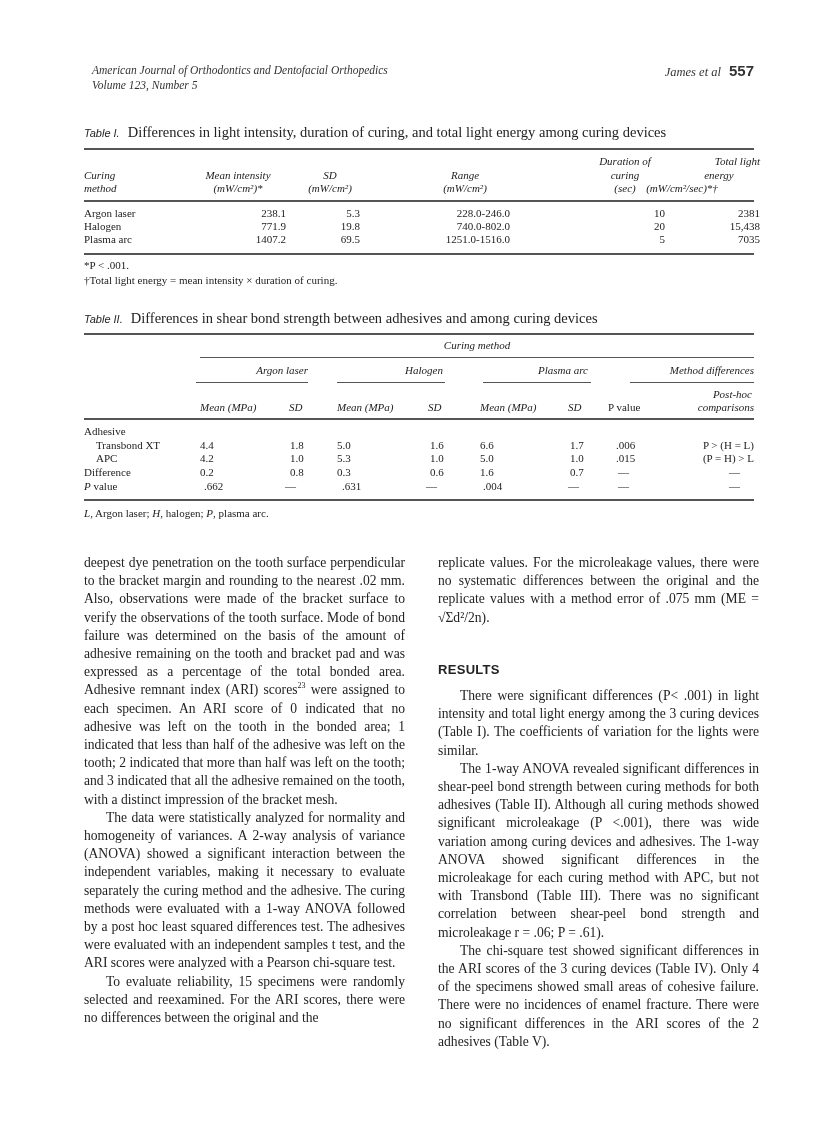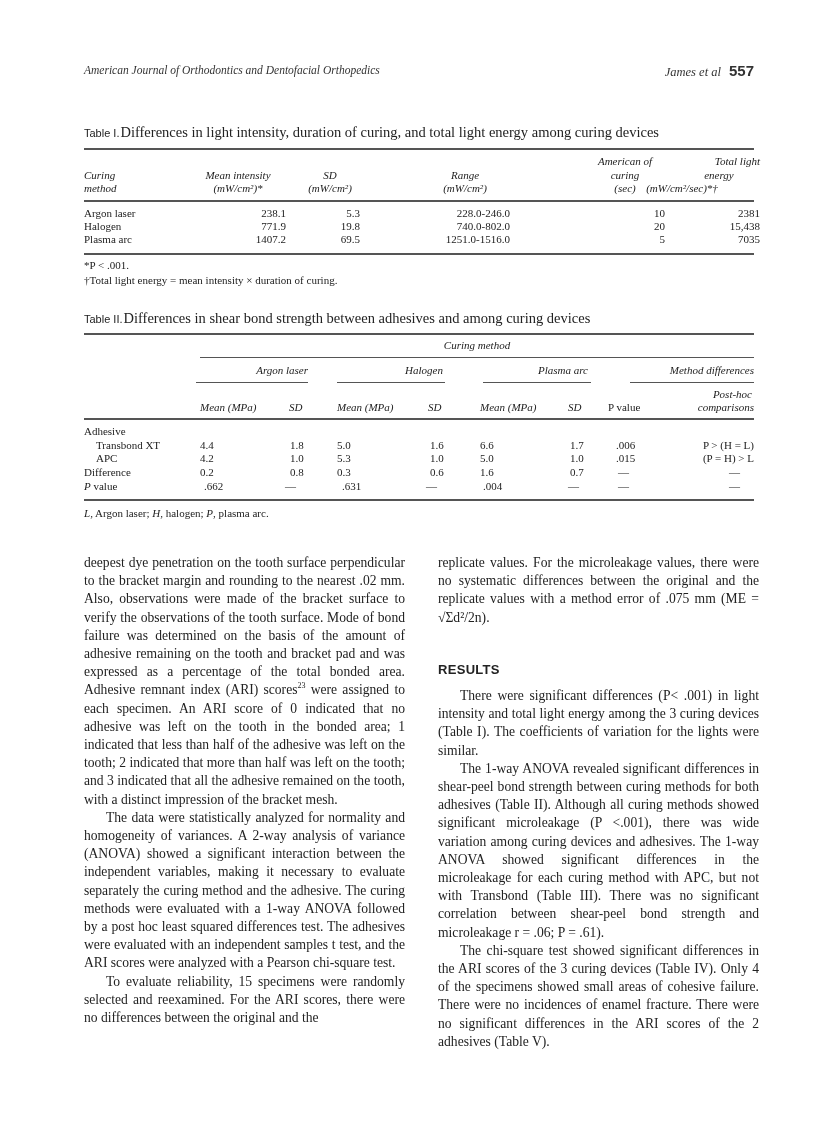--- a/index.html
+++ b/index.html
@@ -1,52 +1,53 @@
 <!DOCTYPE html>
 <html><head>
 <meta charset="utf-8">
 <style>
   html, body { margin:0; padding:0; background:#ffffff; }
   body { width:838px; height:1122px; position:relative; overflow:hidden; color:#222; font-family:"Liberation Serif", serif; }
   .abs { position:absolute; }
-  .hdr-left { left:84px; top:63px; font-style:italic; font-size:11.5px; line-height:15px; color:#333; }
+  .hdr-left { left:92px; top:63px; font-style:italic; font-size:11.5px; line-height:15px; color:#333; }
   .hdr-right { right:84px; top:62px; font-size:12.5px; color:#333; white-space:nowrap; }
   .hdr-right .auth { font-style:italic; margin-right:8px; }
   .hdr-right .pg { font-family:"Liberation Sans", sans-serif; font-weight:bold; font-size:15px; }
   .tcap { left:84px; font-size:14.5px; white-space:nowrap; }
-  .tcap .tl { font-family:"Liberation Sans", sans-serif; font-size:11px; margin-right:1px; }
+  .tcap .tl { font-family:"Liberation Sans", sans-serif; font-size:11px; margin-right:8px;font-style:italic; }
   .rule { left:84px; width:670px; height:0; border-top:2px solid #555; }
   .cell { font-size:11px; white-space:nowrap; color:#222; }
   .it { font-style:italic; }
   .c { text-align:right; }
   .note { left:84px; font-size:11px; }
   .col-text { font-size:13.6px; line-height:18.2px; text-align:justify; width:321px; }
   .col-text p { margin:0; }
   .col-text p.ind { text-indent:22px; }
   .results-h { font-family:"Liberation Sans", sans-serif; font-weight:bold; font-size:13px; letter-spacing:0.3px; }
   sup { font-size:8px; line-height:0; }
   .subrule { height:0; border-top:1.5px solid #555; }
 </style>
 </head>
 <body>
 
 <div class="abs hdr-left">
   <div>American Journal of Orthodontics and Dentofacial Orthopedics</div>
+  <div>Volume 123, Number 5</div>
 </div>
 <div class="abs hdr-right">
   <span class="auth">James et al</span><span class="pg">557</span>
 </div>
 
 <div class="abs tcap" style="top:124px;">
   <span class="tl">Table I.</span><span>Differences in light intensity, duration of curing, and total light energy among curing devices</span>
 </div>
 <div class="abs rule" style="top:148px;"></div>
 
 <div>
-  <div class="abs cell it" style="left:585px; top:155px; width:80px; text-align:center;">American of</div>
+  <div class="abs cell it" style="left:585px; top:155px; width:80px; text-align:center;">Duration of</div>
   <div class="abs cell it" style="left:680px; top:155px; width:80px; text-align:right;">Total light</div>
 
   <div class="abs cell it" style="left:84px; top:169px;">Curing</div>
   <div class="abs cell it" style="left:190px; top:169px; width:96px; text-align:center;">Mean intensity</div>
   <div class="abs cell it" style="left:300px; top:169px; width:60px; text-align:center;">SD</div>
   <div class="abs cell it" style="left:430px; top:169px; width:70px; text-align:center;">Range</div>
   <div class="abs cell it" style="left:585px; top:169px; width:80px; text-align:center;">curing</div>
   <div class="abs cell it" style="left:680px; top:169px; width:78px; text-align:center;">energy</div>
 
   <div class="abs cell it" style="left:84px; top:182px;">method</div>

